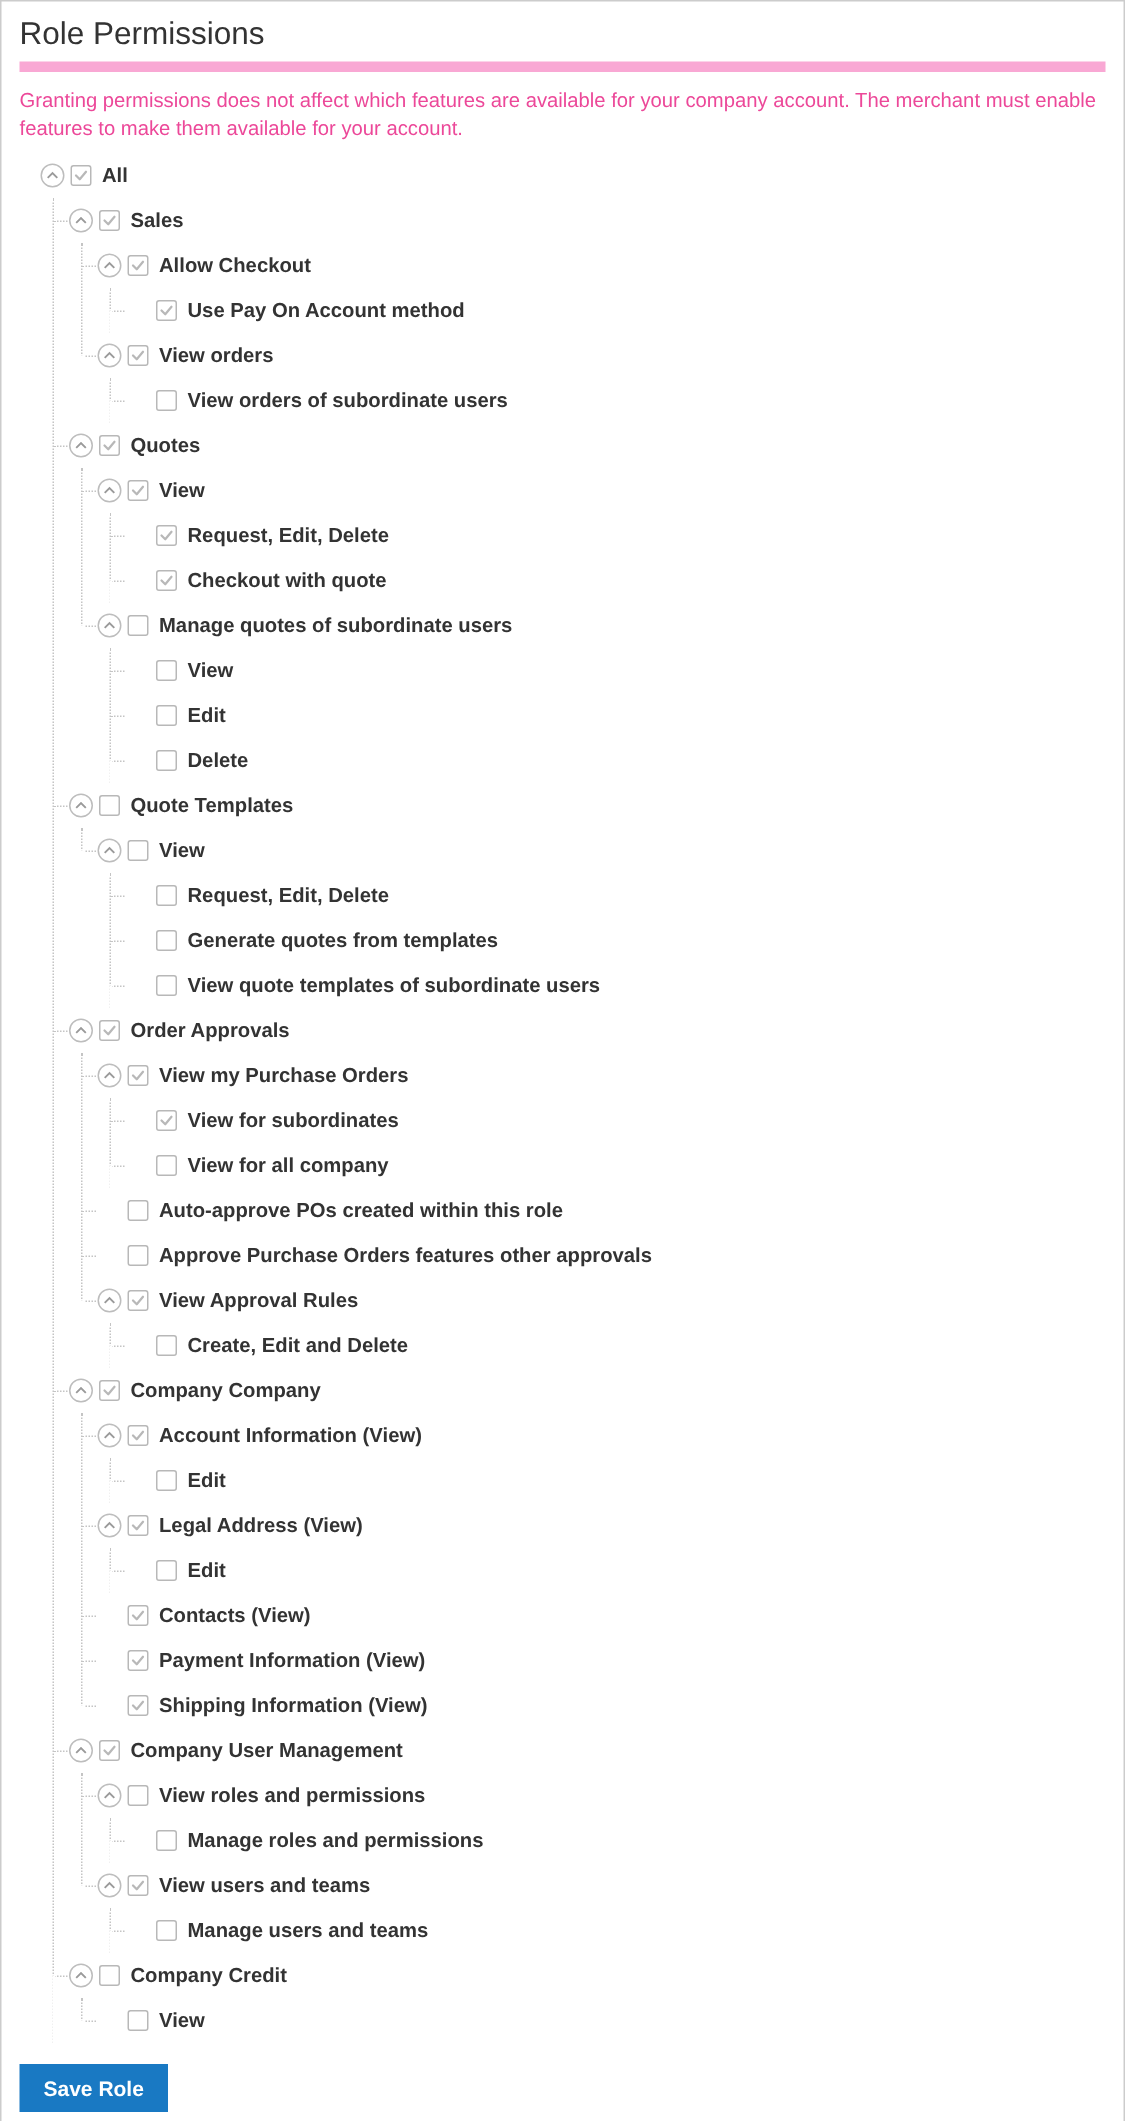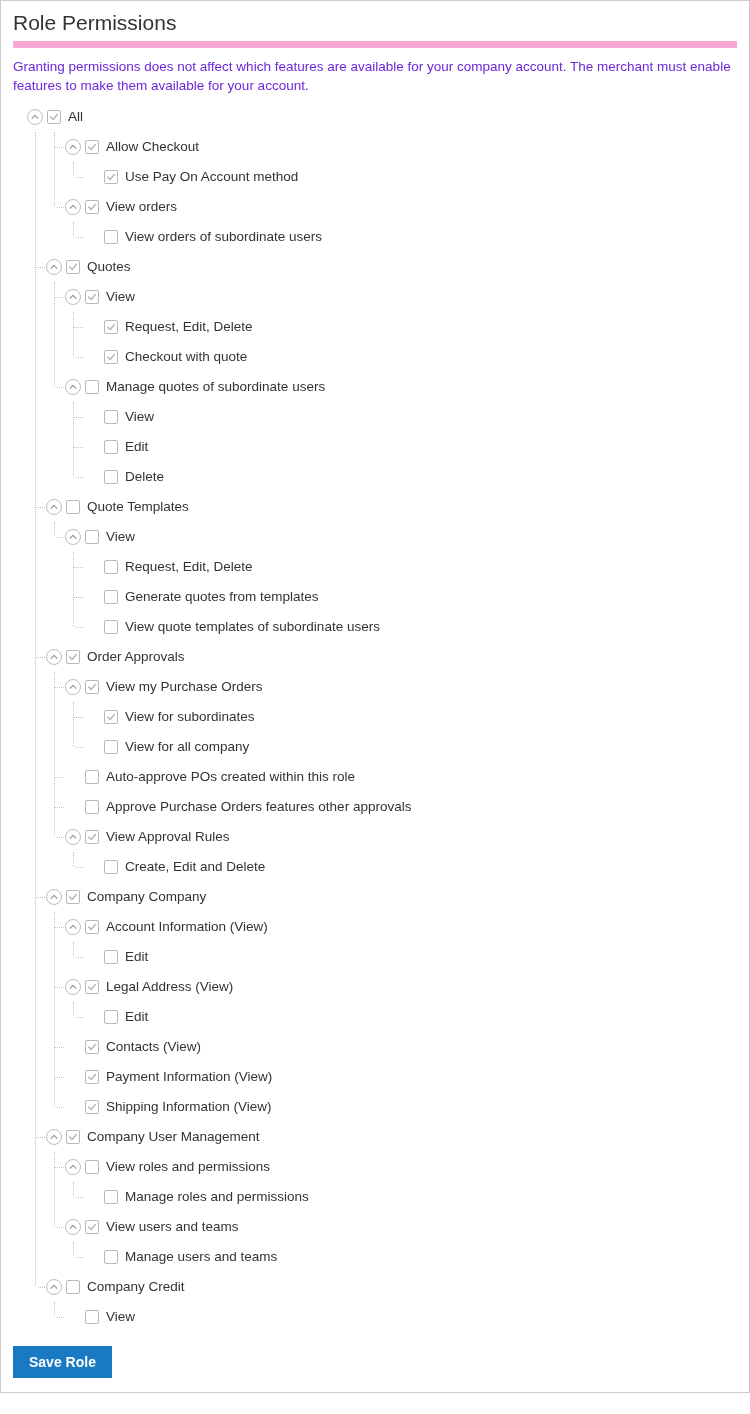--- a/index.html
+++ b/index.html
@@ -15,28 +15,28 @@
   .panel-title {
     font-size: 21px;
     font-weight: 300;
     color: #333;
     border-bottom: 7px solid #f9a8d4;
     padding-bottom: 6px;
     margin: 0 0 10px 0;
   }
   .desc {
     font-size: 13.5px;
-    color: #6d28d9;
+    color: #ec4899;
     margin: 0 0 6px 0;
     line-height: 1.4;
   }
   .tools { margin-bottom: 8px; font-size: 13.5px; }
   .link { color: #006bb4; cursor: pointer; display: inline-block; }
   .sep { color: #c6c6c6; margin: 0 8px; }
-  .tree-root { padding-left: 14px; margin-top: 4px; }
+  .tree-root { padding-left: 14px; margin-top: 4px; font-weight: bold; }
   .children { padding-left: 18px; }
   .row {
     display: flex;
     align-items: center;
     height: 30px;
   }
   .toggle {
     width: 16px; height: 16px;
     border: 1px solid #bdbdbd;
     border-radius: 50%;
@@ -111,20 +111,33 @@
           </span>
           <span class="cb checked">
             <svg width="10" height="10" viewBox="0 0 12 12">
               <path d="M2 6 L5 9 L10 3" fill="none" stroke="#b8b8b8" stroke-width="1.8" stroke-linecap="round" stroke-linejoin="round"></path>
             </svg>
           </span>
           <span class="label">All</span>
         </div>
         <div class="children">
           <div class="node">
+            <div class="row">
+              <span class="toggle">
+                <svg width="8" height="8" viewBox="0 0 10 10">
+                  <path d="M1 7 L5 3 L9 7" fill="none" stroke="#9a9a9a" stroke-width="1.6"></path>
+                </svg>
+              </span>
+              <span class="cb checked">
+                <svg width="10" height="10" viewBox="0 0 12 12">
+                  <path d="M2 6 L5 9 L10 3" fill="none" stroke="#b8b8b8" stroke-width="1.8" stroke-linecap="round" stroke-linejoin="round"></path>
+                </svg>
+              </span>
+              <span class="label">Sales</span>
+            </div>
             <div class="children">
               <div class="node">
                 <div class="row">
                   <span class="toggle">
                     <svg width="8" height="8" viewBox="0 0 10 10">
                       <path d="M1 7 L5 3 L9 7" fill="none" stroke="#9a9a9a" stroke-width="1.6"></path>
                     </svg>
                   </span>
                   <span class="cb checked">
                     <svg width="10" height="10" viewBox="0 0 12 12">

